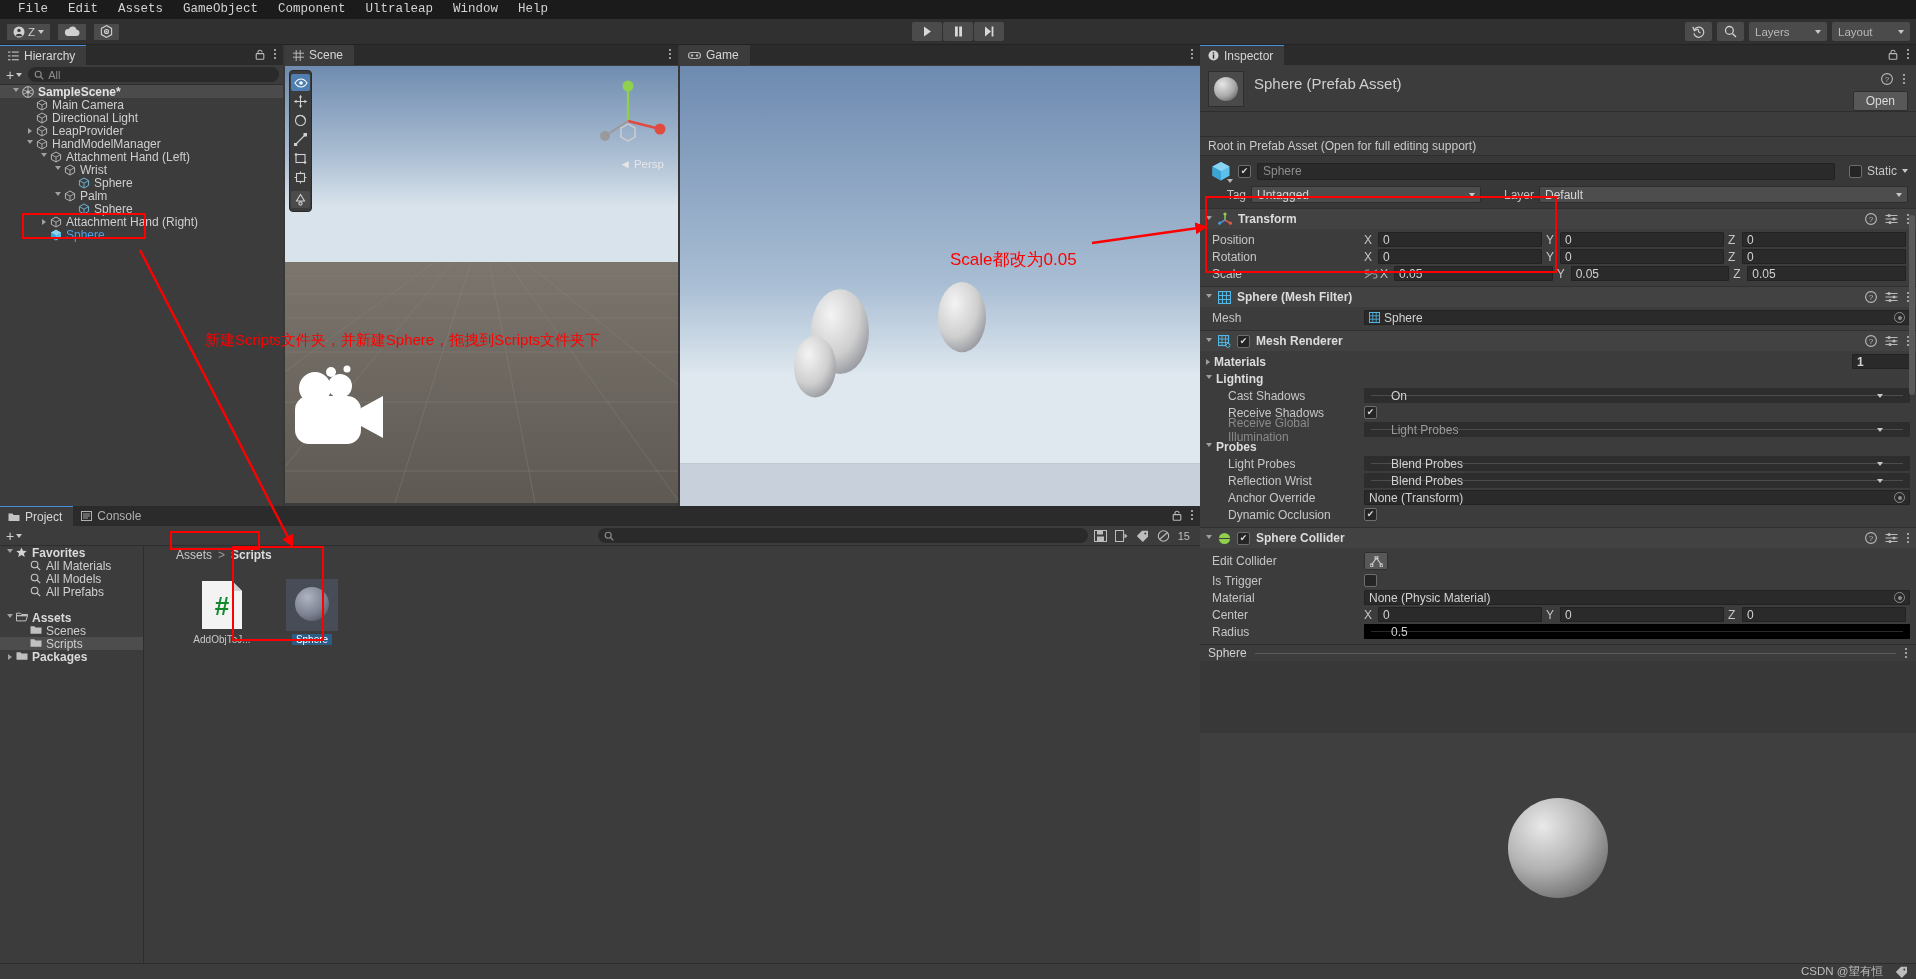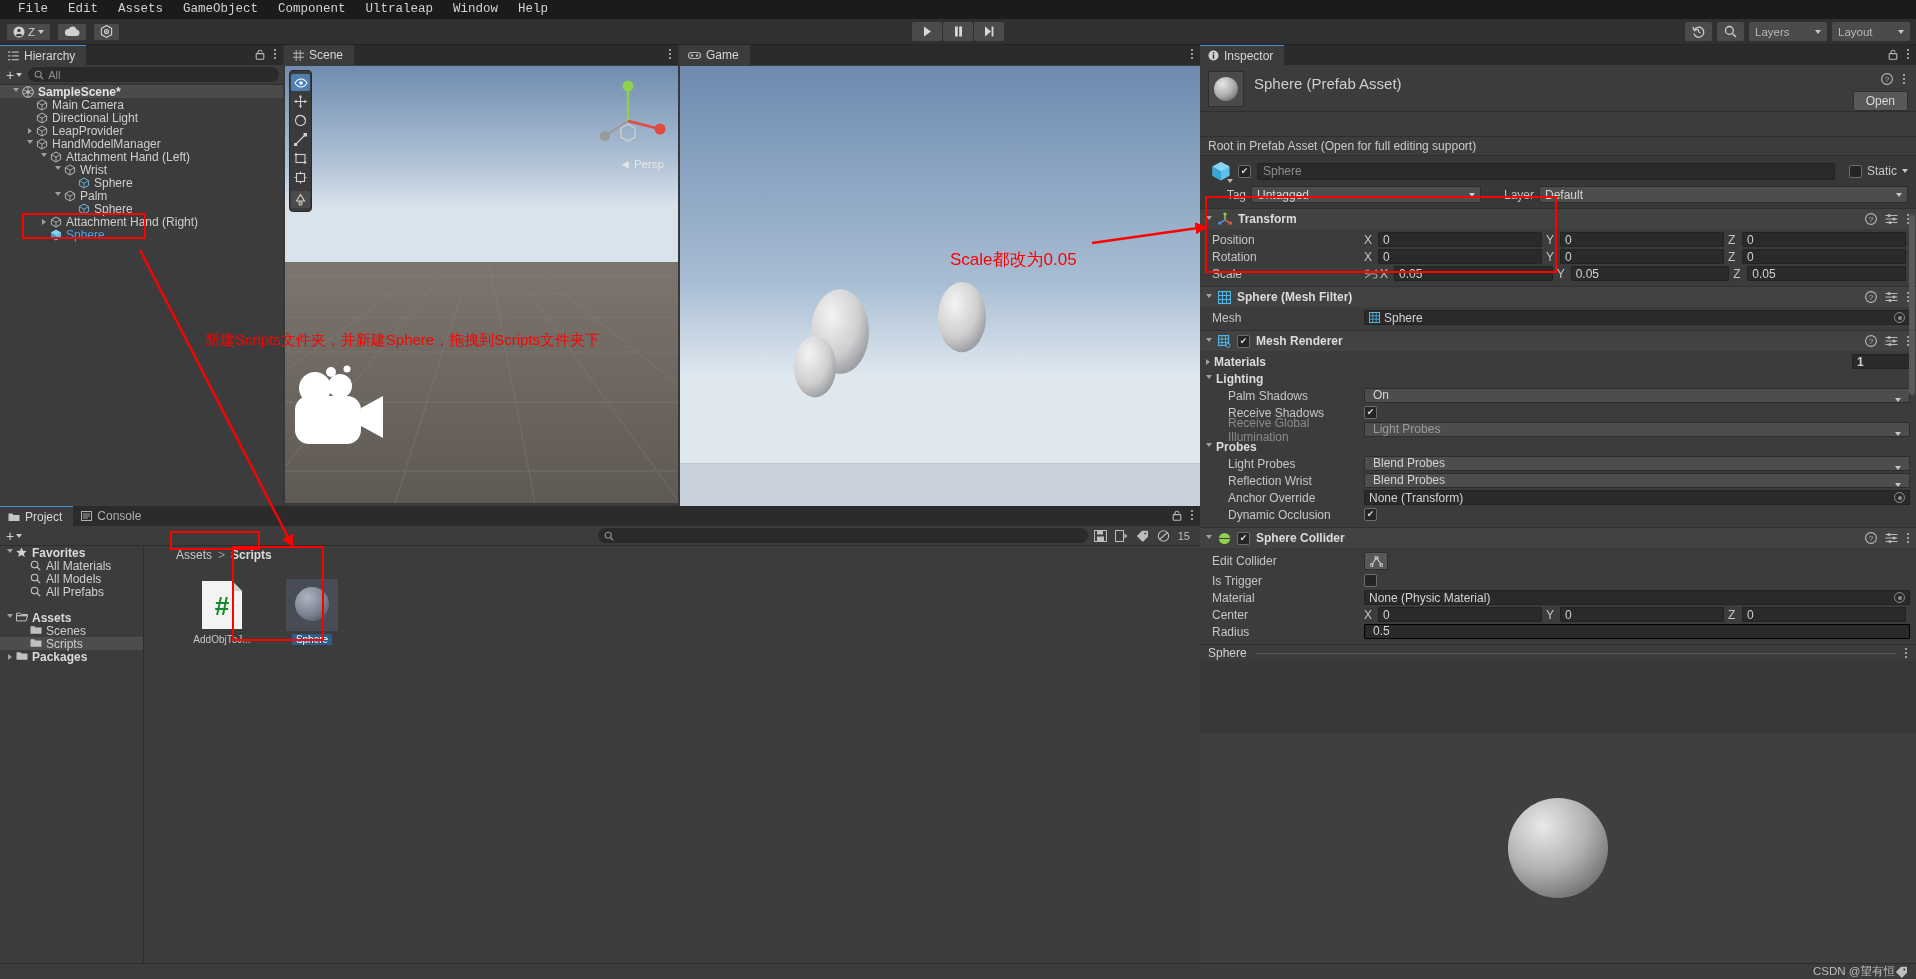--- a/index.html
+++ b/index.html
@@ -113,21 +113,21 @@
   .comp-head .title { font-weight:bold; color:#dcdcdc; font-size:12px;}
   .comp-icons { margin-left:auto; display:flex; gap:8px; align-items:center; color:#b9b9b9;}
   .comp-body { padding:2px 0 4px 0; background:#3c3c3c;}
   .frow { height:17px; display:flex; align-items:center; padding:0 6px 0 12px; font-size:12px;}
   .frow .flabel { width:152px; color:#c6c6c6; flex:none;}
   .frow .flabel.ind { padding-left:16px; }
   .frow .flabel.dim { color:#8a8a8a;}
   .vec { display:flex; flex:1; gap:0; align-items:center;}
   .axis { width:14px; text-align:left; color:#c6c6c6; flex:none;}
   .numfield { flex:1; height:15px; background:#2a2a2a; border:1px solid #222; border-radius:1px; display:flex; align-items:center; padding:0 4px; color:#d2d2d2; font-size:12px; margin-right:4px;}
-  .wide { flex:1; height:15px; background:#2a2a2a; border:1px solid #000000; border-radius:1px; display:flex; align-items:flex-end; padding:0 8px; color:#d2d2d2; font-size:12px;}
+  .wide { flex:1; height:15px; background:#2a2a2a; border:7px solid #000000; border-radius:1px; display:flex; align-items:center; padding:0 20px; color:#d2d2d2; font-size:12px;}
   .wide.drop { background:#4d4d4d; border-color:#2d2d2d;}
   .wide.drop.dim { color:#9a9a9a; }
   .objfield { flex:1; height:15px; background:#2a2a2a; border:1px solid #222; border-radius:1px; display:flex; align-items:center; gap:4px; padding:0 4px; color:#d2d2d2; font-size:12px;}
   .objfield .dot { margin-left:auto; width:11px;height:11px;border:1px solid #8d8d8d;border-radius:50%; display:flex;align-items:center;justify-content:center;}
   .objfield .dot::after { content:""; width:4px;height:4px;background:#8d8d8d;border-radius:50%;}
   .foldrow { height:17px; display:flex; align-items:center; padding-left:6px; gap:4px; font-size:12px; font-weight:bold; color:#dcdcdc;}
   .count-box { width:58px; height:15px; background:#2a2a2a;border:1px solid #222;border-radius:1px;display:flex;align-items:center;padding:0 4px;color:#d2d2d2; margin-left:auto; margin-right:6px;}
   .edit-collider-btn { width:24px;height:18px;background:#585858;border:1px solid #2f2f2f;border-radius:2px;display:flex;align-items:center;justify-content:center;}
 
   .preview-hdr { height:17px; background:#3c3c3c; display:flex; align-items:center; padding:0 8px; gap:8px; border-top:1px solid #2d2d2d; font-size:12px; color:#d2d2d2;}
@@ -145,21 +145,21 @@
   .pt-row.bold { font-weight:bold; color:#dadada;}
   #p-content { position:absolute; left:170px; top:40px; right:0; bottom:0; background:#3c3c3c;}
   .breadcrumb { height:18px; display:flex; align-items:center; padding:0 6px; gap:6px; font-size:12px; color:#c9c9c9;}
   .assets-grid { display:flex; gap:14px; padding:14px 0 0 14px; }
   .asset { width:76px; display:flex; flex-direction:column; align-items:center; gap:2px;}
   .asset .thumb { width:54px;height:54px; display:flex;align-items:center;justify-content:center;}
   .asset .cap { font-size:10px; color:#c9c9c9; max-width:76px; overflow:hidden; text-overflow:ellipsis; white-space:nowrap;}
   .asset .cap.sel { background:#2c5d87; color:#fff; padding:0 4px; border-radius:1px;}
 
   
-  #statusbar { position:absolute; left:0; right:0; bottom:0; height:16px; background:#3c3c3c; border-top:1px solid #2d2d2d; display:flex; align-items:center; justify-content:flex-end; padding-right:8px; font-size:11.5px; color:#bcbcbc; gap:0;}
+  #statusbar { position:absolute; left:0; right:0; bottom:0; height:16px; background:#3c3c3c; border-top:1px solid #2d2d2d; display:flex; align-items:center; justify-content:flex-end; padding-right:8px; font-size:11.5px; color:#bcbcbc; gap:12px;}
 
   
   .redbox { position:absolute; border:2px solid #ff0000; pointer-events:none; z-index:40;}
   .redtext { position:absolute; color:#ff0000; z-index:41; white-space:nowrap; font-size:15px;}
   #svg-annot { position:absolute; left:0; top:0; width:1916px; height:979px; pointer-events:none; z-index:39;}
   .scroll-v { position:absolute; right:1px; width:6px; background:#5a5a5a; border-radius:3px;}
 </style>
 </head>
 <body>
 
@@ -1247,21 +1247,21 @@
         <div class="foldrow">
           <span class="tri"></span>
           <span>Materials</span>
           <span class="count-box">1</span>
         </div>
         <div class="foldrow">
           <span class="tri open"></span>
           <span>Lighting</span>
         </div>
         <div class="frow">
-          <span class="flabel ind">Palm Shadows</span>
+          <span class="flabel ind">Cast Shadows</span>
           <span class="wide drop">
             <span>On</span>
             <span class="caret" style="margin-left:auto"></span>
           </span>
         </div>
         <div class="frow">
           <span class="flabel ind">Receive Shadows</span>
           <span class="chk on"></span>
         </div>
         <div class="frow">

